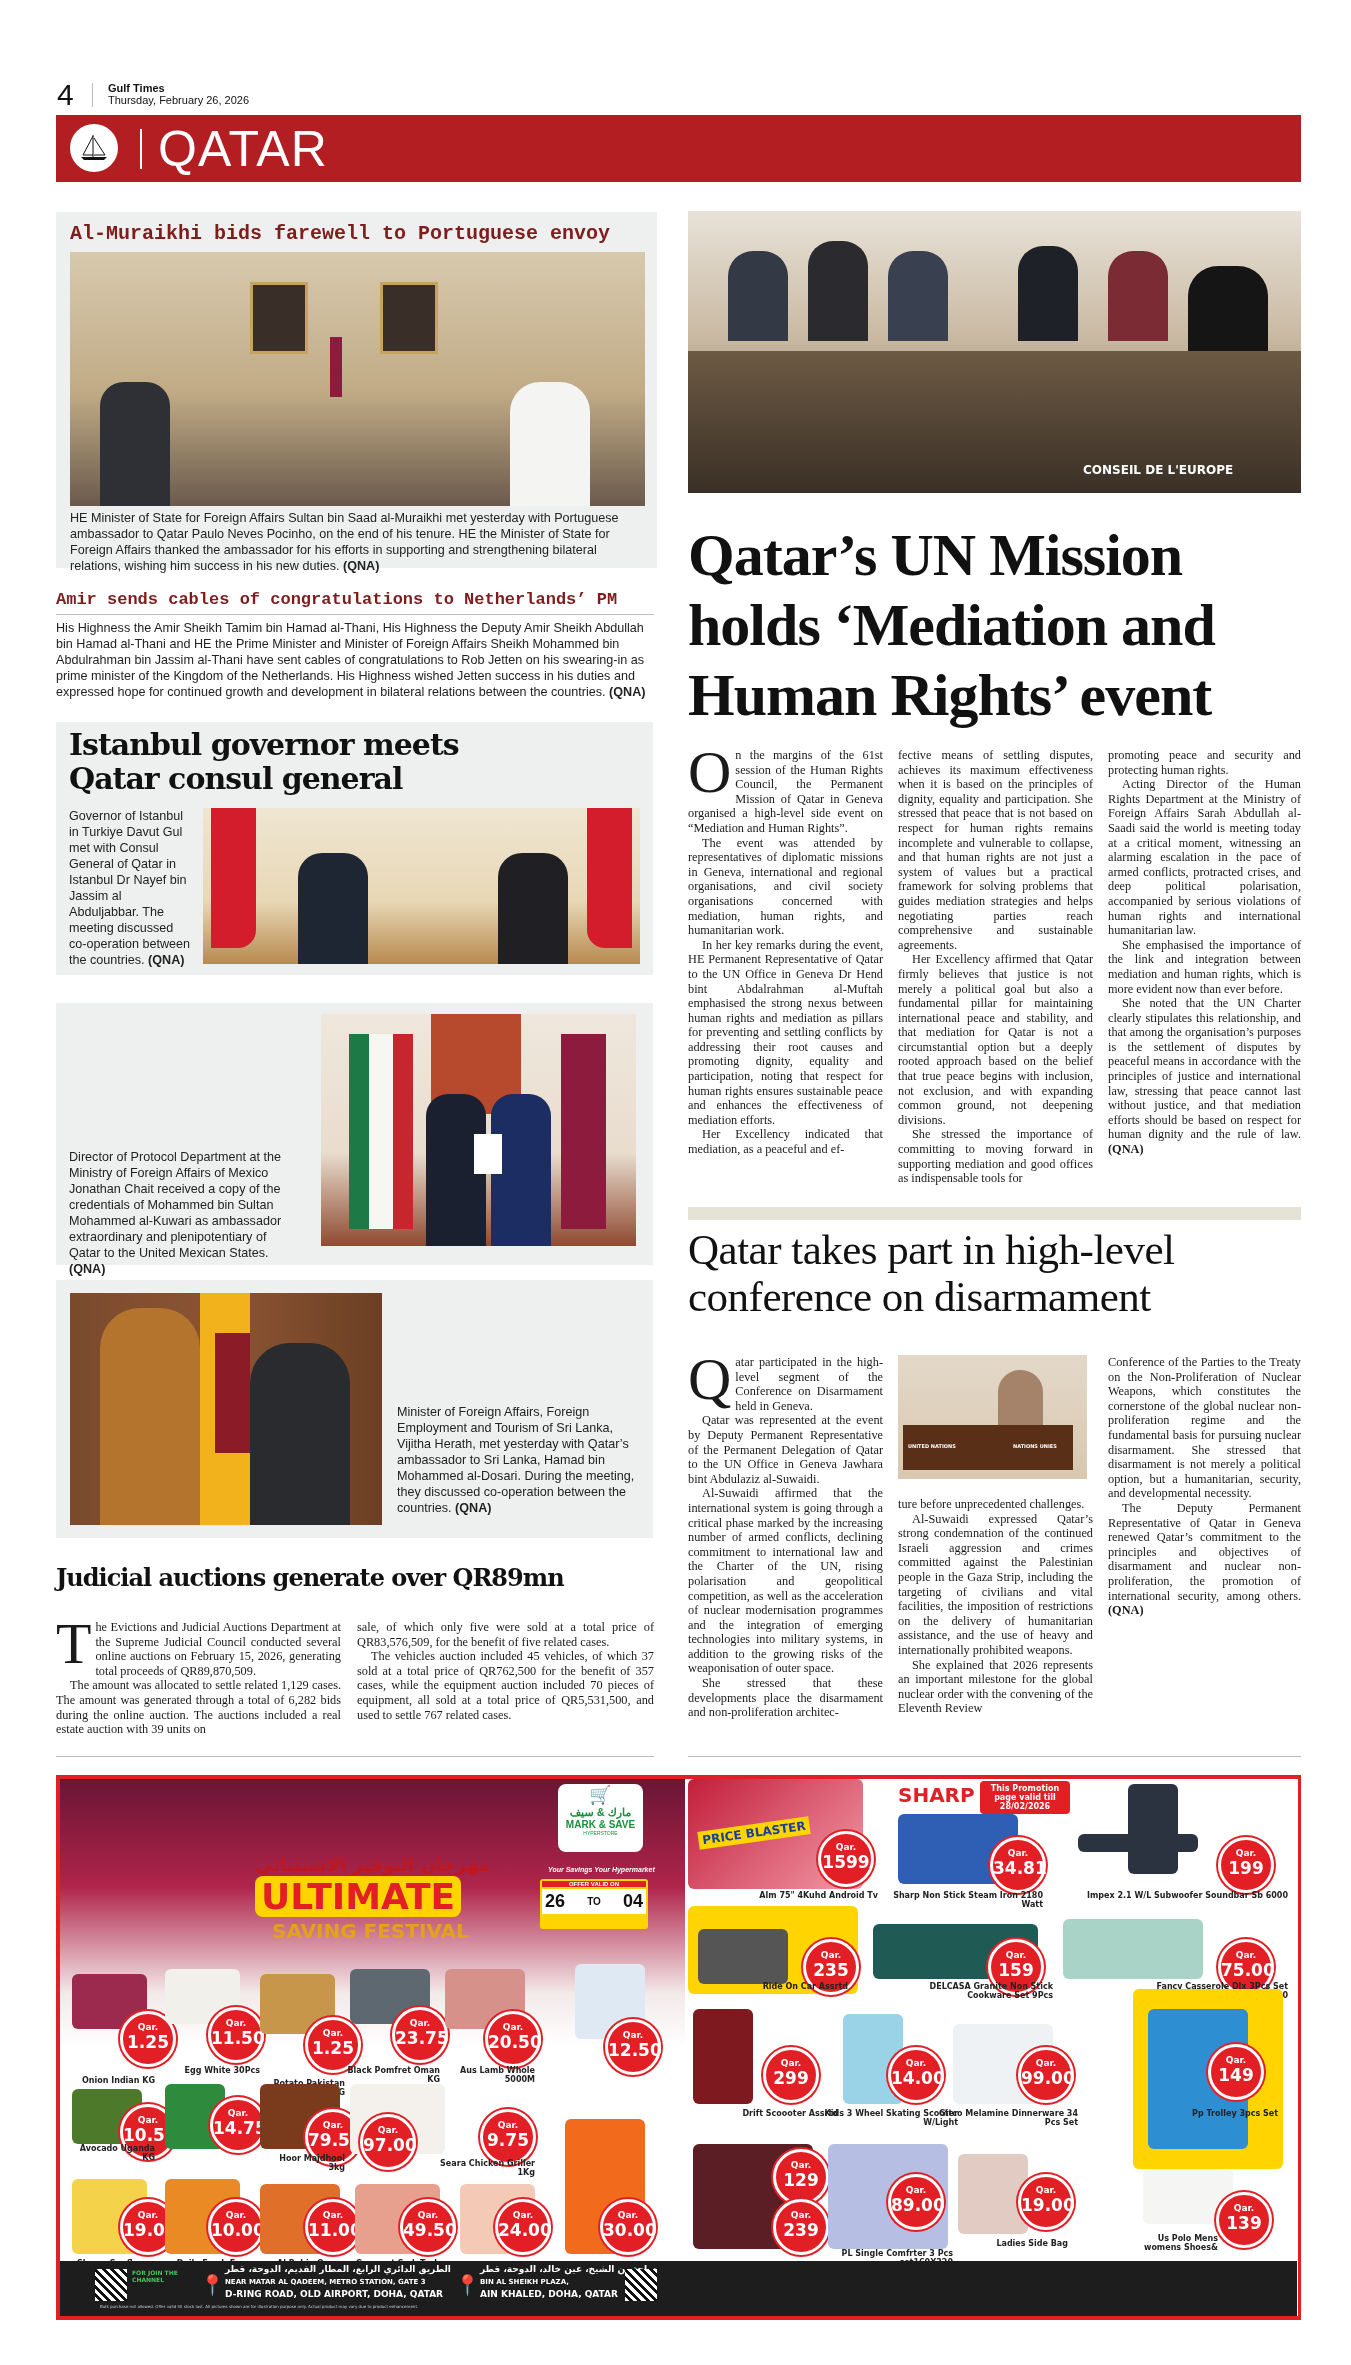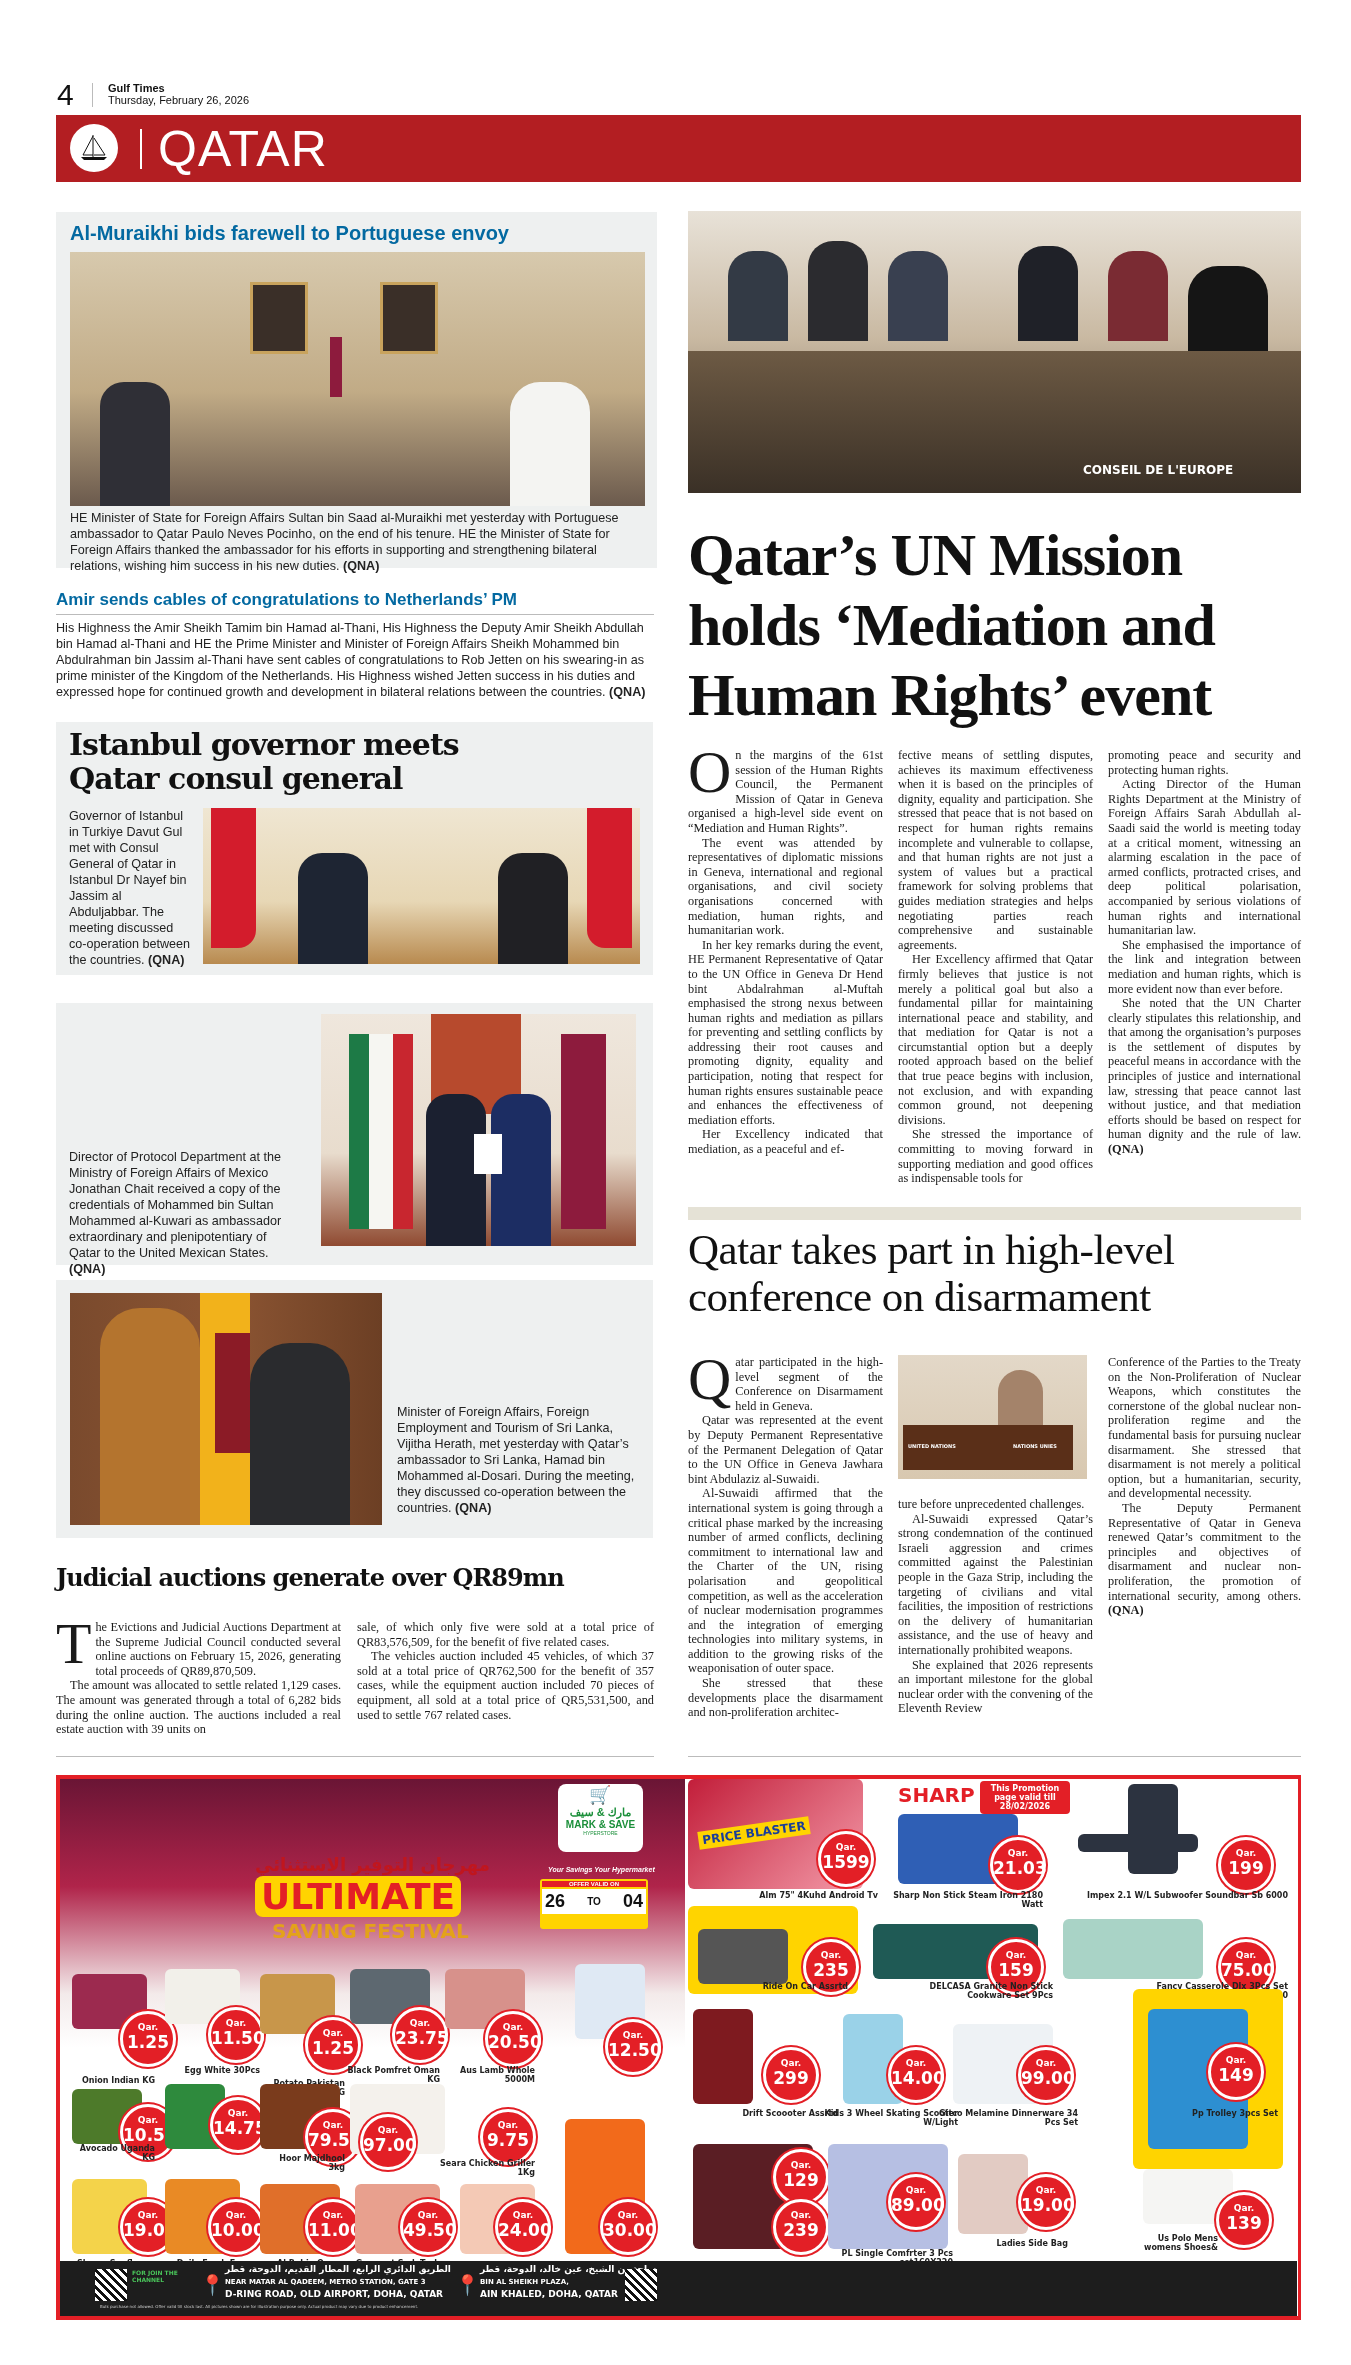--- a/index.html
+++ b/index.html
@@ -9,21 +9,21 @@
 .pgnum{left:57px;top:80px;font-size:30px;font-family:"Liberation Sans",sans-serif;line-height:30px}
 .pgdiv{left:92px;top:83px;width:1px;height:24px;background:#bbb}
 .pubname{left:108px;top:82px;font-size:11px;font-weight:bold;line-height:12px}
 .pubdate{left:108px;top:94px;font-size:11px;line-height:13px}
 .band{left:56px;top:115px;width:1245px;height:67px;background:#b31e22}
 .band .logo{position:absolute;left:14px;top:9px;width:48px;height:48px;border-radius:50%;background:#fff;display:flex;align-items:center;justify-content:center}
 .band .sep{position:absolute;left:84px;top:14px;width:2px;height:40px;background:#fff}
 .band .sect{position:absolute;left:102px;top:6px;color:#fff;font-size:50px;line-height:56px;font-weight:normal;letter-spacing:1px}
 
 .gbox{background:#eef0f0}
-.kicker{font-family:Liberation Sans, sans-serif;font-weight:bold;color:#0369a1}
+.kicker{font-family:Liberation Mono, monospace;font-weight:bold;color:#7f1d1d}
 .caption{font-size:12.6px;line-height:16px;color:#222}
 .caption b{font-weight:bold}
 .photo{background:#8a7460;overflow:hidden}
 .hl-serif{font-family:"DejaVu Serif",serif;font-weight:bold;letter-spacing:-1px}
 .body-serif{font-family:"Liberation Serif",serif;font-size:12.3px;line-height:14.6px;text-align:justify;color:#1a1a1a;hyphens:auto}
 .body-serif p{text-indent:14px}
 .body-serif p.first{text-indent:0}
 .dropcap{float:left;font-size:58px;line-height:48px;padding-right:4px;font-family:"Liberation Serif",serif}
 .rule{background:#bbb;height:1px}
 
@@ -303,21 +303,21 @@
     <div class="pricebadge" style="left:130px;top:52px">
         <span class="q">Qar.</span>
         <span class="v">1599</span>
       </div>
     <div class="item" style="left:40px;top:112px;width:150px">Alm 75" 4Kuhd Android Tv</div>
     <div class="abs" style="left:210px;top:4px;font-size:20px;font-weight:bold;color:#e31f26;font-family:'DejaVu Sans',sans-serif">SHARP</div>
     <div class="abs" style="left:292px;top:2px;width:90px;background:#e31f26;color:#fff;font-size:8px;font-weight:bold;padding:3px;border-radius:4px;text-align:center;font-family:'DejaVu Sans',sans-serif">This Promotion page valid till 28/02/2026</div>
     <div class="itemimg" style="left:210px;top:35px;width:120px;height:70px;background:#2f5fb5"></div>
     <div class="pricebadge" style="left:302px;top:58px">
         <span class="q">Qar.</span>
-        <span class="v">21.03</span>
+        <span class="v">34.81</span>
       </div>
     <div class="item" style="left:190px;top:112px;width:165px">Sharp Non Stick Steam Iron 2180 Watt</div>
     <div class="itemimg" style="left:440px;top:5px;width:50px;height:90px;background:#2c3340"></div>
     <div class="itemimg" style="left:390px;top:55px;width:120px;height:18px;background:#2c3340"></div>
     <div class="pricebadge" style="left:530px;top:58px">
         <span class="q">Qar.</span>
         <span class="v">199</span>
       </div>
     <div class="item" style="left:395px;top:112px;width:205px">Impex 2.1 W/L Subwoofer Soundbar Sb 6000</div>
 

